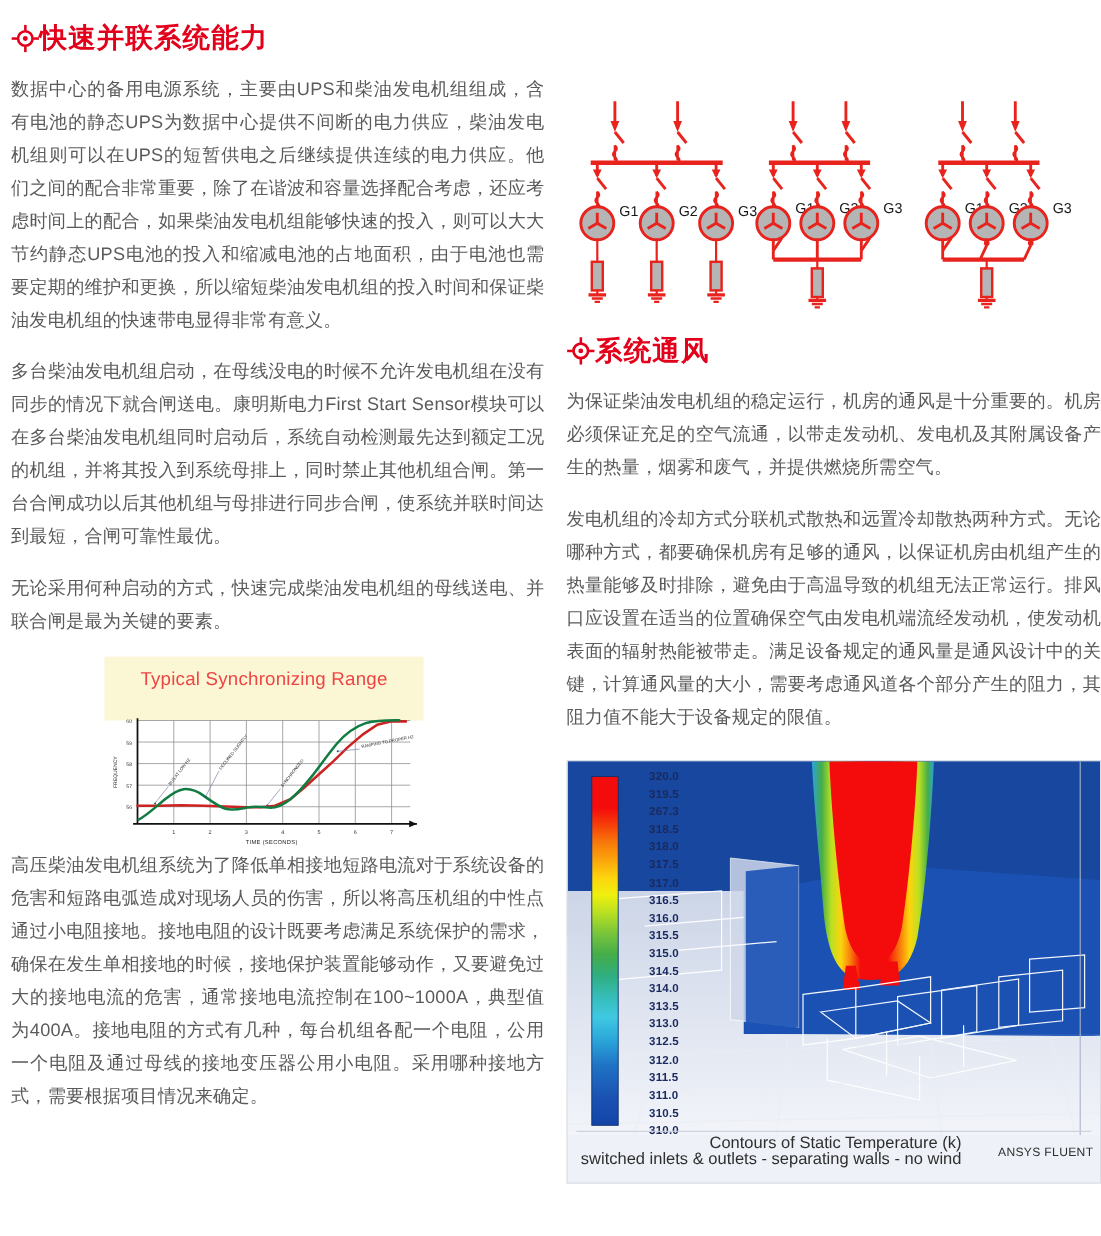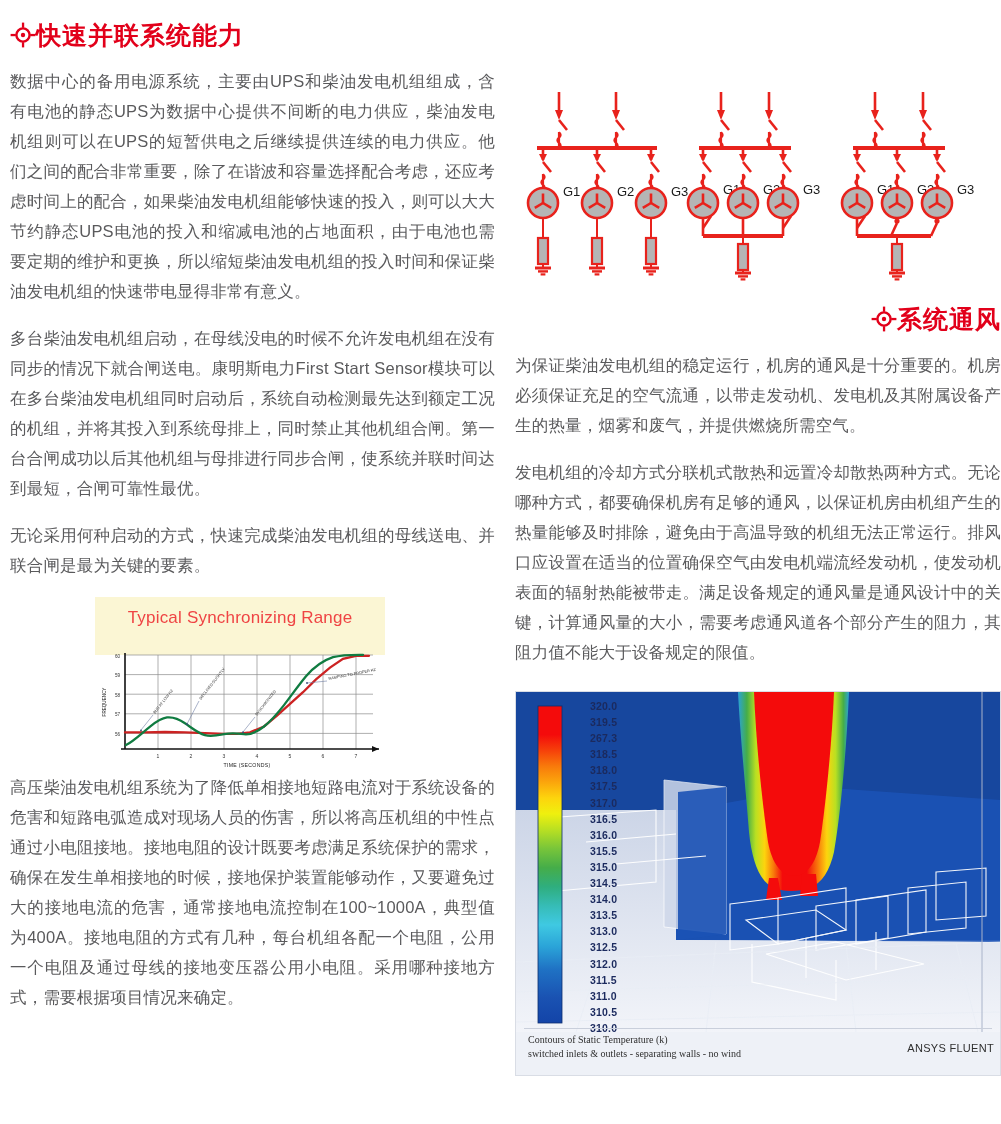--- a/index.html
+++ b/index.html
@@ -80,22 +80,23 @@
   .cfd-legend-labels {
     position:absolute; left:74px; top:6px;
     font-size:10.5px; line-height:16.1px;
     color:#1b2a5e;
     font-family:"Liberation Sans", sans-serif;
     font-weight:bold;
     letter-spacing:0.2px;
   }
   .cfd-caption {
     position:absolute; left:12px; bottom:14px;
-    font-size:10px; line-height:14px; color:#2f2f2f;
-    font-family:Liberation Serif, serif;
+    font-size:15px; line-height:14px; color:#2f2f2f;
+    font-family:Liberation Sans, sans-serif;
+    text-align:right;
   }
   .cfd-brand {
     position:absolute; right:6px; bottom:21px;
     font-size:11px; color:#2f2f2f;
     font-family:"Liberation Sans", sans-serif;
     letter-spacing:0.3px;
   }
   .cfd-divider {
     position:absolute; left:8px; right:8px; bottom:46px;
     height:1px; background:#c9cfdb;
@@ -378,21 +379,21 @@
           </g>
           <line x1="12" y1="154" x2="86" y2="154" stroke="#e8221c" stroke-width="4"></line>
           <line x1="52" y1="154" x2="52" y2="162" stroke="#e8221c" stroke-width="2"></line>
           <use href="#res-box" x="52" y="162"></use>
           <line x1="52" y1="188" x2="52" y2="191" stroke="#e8221c" stroke-width="2"></line>
           <use href="#gnd" x="52" y="191"></use>
         </g>
       </svg>
     </div>
 
-    <div class="heading" style="margin-top:24px;justify-content:flex-end;">
+    <div class="heading" style="margin-top:24px;">
       <span class="xhair">
         <svg width="26" height="26" viewBox="0 0 26 26">
           <circle cx="13" cy="13" r="6.6" fill="none" stroke="#e2001a" stroke-width="2.4"></circle>
           <circle cx="13" cy="13" r="2.2" fill="#e2001a"></circle>
           <rect x="11.9" y="0.6" width="2.3" height="5.2" fill="#e2001a"></rect>
           <rect x="11.9" y="20.2" width="2.3" height="5.2" fill="#e2001a"></rect>
           <rect x="0.6" y="11.9" width="5.2" height="2.3" fill="#e2001a"></rect>
           <rect x="20.2" y="11.9" width="5.2" height="2.3" fill="#e2001a"></rect>
         </svg>
       </span>

